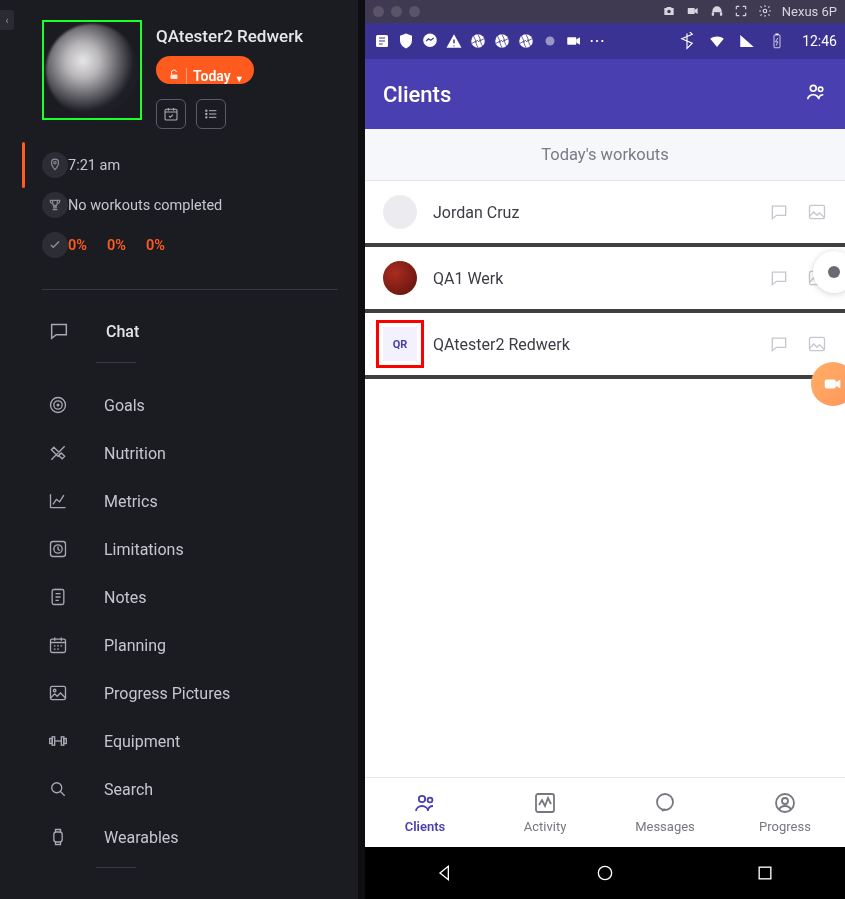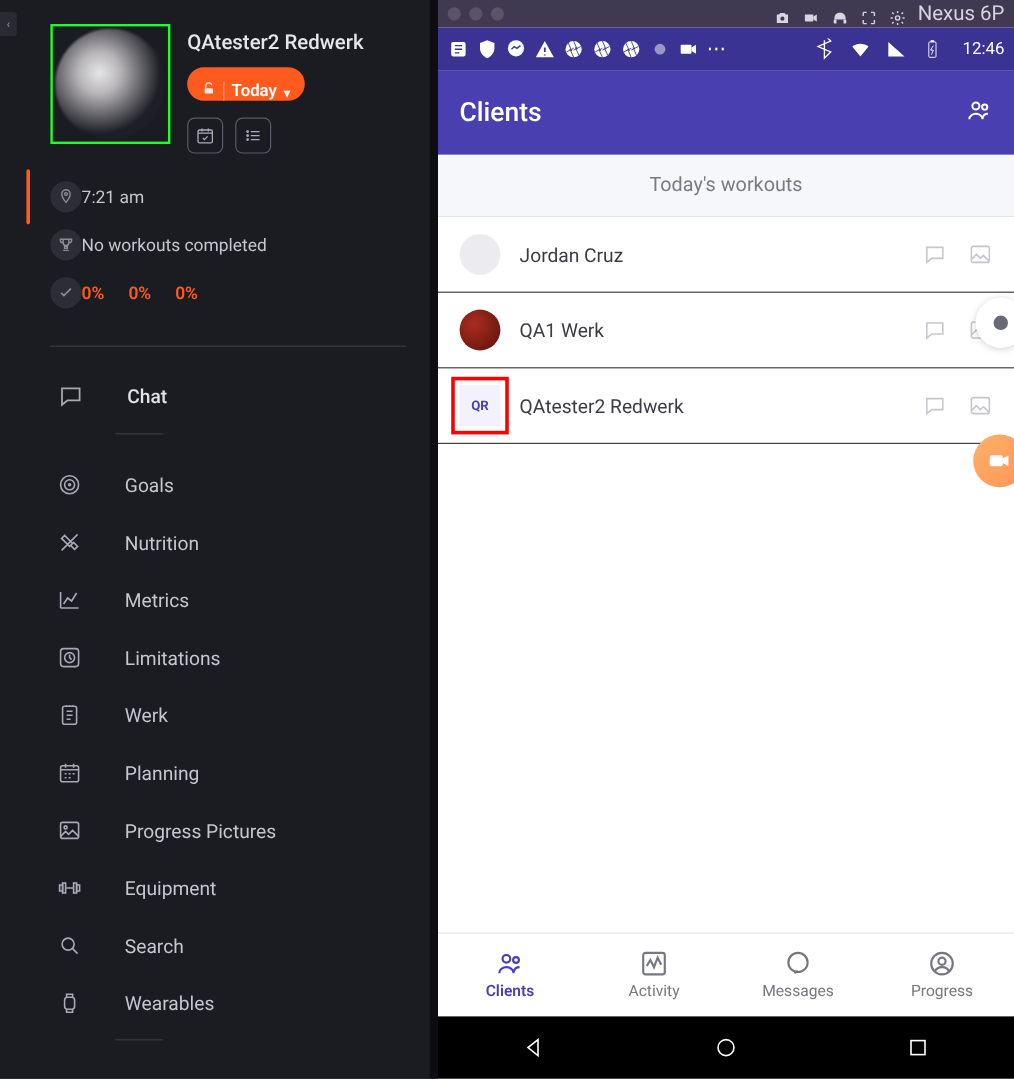--- a/index.html
+++ b/index.html
@@ -36,39 +36,39 @@
   .nav-item { display: flex; align-items: center; gap: 36px; padding: 14px 0; color: #c6c6ce; font-size: 16px; cursor: pointer; }
   .nav-item svg { width: 20px; height: 20px; stroke: #a8a8b4; fill: none; stroke-width: 1.6; }
   .nav-item.big svg { width: 22px; height: 22px; }
   .nav-item.chat-active { color: #e2e2e8; font-weight: 500; }
   
   .gap-between { width: 7px; background: #0e0e12; }
   
   .right-panel { flex: 1; height: 899px; background: #fff; display: flex; flex-direction: column; position: relative; }
   .emu-top { background: #3f3a52; height: 23px; display: flex; align-items: center; padding: 0 8px; gap: 7px; }
   .traffic-dot { width: 11px; height: 11px; border-radius: 50%; background: #5b5468; }
-  .emu-top-right { margin-left: auto; display: flex; align-items: flex-end; gap: 10px; color: #d6d6e0; font-size: 17px; }
+  .emu-top-right { margin-left: auto; display: flex; align-items: flex-start; gap: 10px; color: #d6d6e0; font-size: 13px; }
   .emu-top-right svg { width: 14px; height: 14px; fill: #d6d6e0; }
   
   .status-bar { background: #3b3393; height: 36px; display: flex; align-items: center; padding: 0 8px; gap: 8px; color: #fff; font-size: 12px; }
   .status-bar .left-icons { display: flex; gap: 6px; align-items: center; }
   .status-bar .left-icons svg, .status-bar .right-icons svg { width: 18px; height: 18px; fill: #fff; }
   .status-bar .dots { letter-spacing: 2px; font-size: 16px; line-height: 10px; }
   .status-bar .right-icons { margin-left: auto; display: flex; align-items: center; gap: 12px; }
   .status-bar .clock { font-size: 14px; margin-left: 4px; }
   
   .app-header { background: #4a3fb0; height: 70px; display: flex; align-items: center; padding: 0 18px; color: #fff; }
   .app-header h1 { font-size: 22px; font-weight: 500; }
   .app-header .hdr-icon { margin-left: auto; }
   .app-header svg { width: 22px; height: 22px; stroke: #fff; fill: none; stroke-width: 1.8; }
   
   .workouts-banner { background: #f6f7fb; border-bottom: 1px solid #e4e5ec; color: #7a7a86; text-align: center; font-size: 16.5px; padding: 16px 0; }
   
   .client-list { flex: 1; background: #fff; }
-  .client-row { display: flex; align-items: center; padding: 14px 18px; border-bottom: 1px solid #404040; gap: 16px; position: relative; }
+  .client-row { display: flex; align-items: center; padding: 14px 18px; border-bottom: 4px solid #404040; gap: 16px; position: relative; }
   .client-avatar { width: 34px; height: 34px; border-radius: 50%; display: flex; align-items: center; justify-content: center; font-size: 11px; font-weight: 700; }
   .client-avatar.gray { background: #ececf0; }
   .client-avatar.red { background: radial-gradient(circle at 35% 35%, #aa2c20, #5a120a); }
   .client-avatar.purple { background: #f3f2fc; color: #4a3fb0; }
   .client-avatar.highlight { outline: 3px solid #ff0000; outline-offset: 4px; border-radius: 0; }
   .client-name { font-size: 16px; color: #3c3c44; flex: 1; }
   .client-icons { display: flex; gap: 18px; align-items: center; }
   .client-icons svg { width: 20px; height: 20px; stroke: #c6c6ce; fill: none; stroke-width: 1.6; }
   .assist-dot { position: absolute; right: -10px; top: 4px; width: 42px; height: 42px; border-radius: 50%; background: #fff; box-shadow: 0 1px 6px rgba(0,0,0,.18); display: flex; align-items: center; justify-content: center; }
   .assist-dot .inner { width: 12px; height: 12px; border-radius: 50%; background: #6a6a74; }
@@ -195,21 +195,21 @@
           <circle cx="12" cy="12" r="5"></circle>
           <path d="M12 9v3l2 2"></path>
         </svg>
       <span>Limitations</span>
     </div>
     <div class="nav-item">
       <svg viewBox="0 0 24 24">
           <rect x="5" y="3" width="14" height="18" rx="2"></rect>
           <path d="M9 8h6M9 12h6M9 16h4M9 3v-1M12 3v-1M15 3v-1"></path>
         </svg>
-      <span>Werk</span>
+      <span>Notes</span>
     </div>
     <div class="nav-item">
       <svg viewBox="0 0 24 24">
           <rect x="3" y="5" width="18" height="16" rx="2"></rect>
           <path d="M3 9h18M8 3v4M16 3v4M7 13h2M11 13h2M15 13h2M7 17h2M11 17h2"></path>
         </svg>
       <span>Planning</span>
     </div>
     <div class="nav-item">
       <svg viewBox="0 0 24 24">

